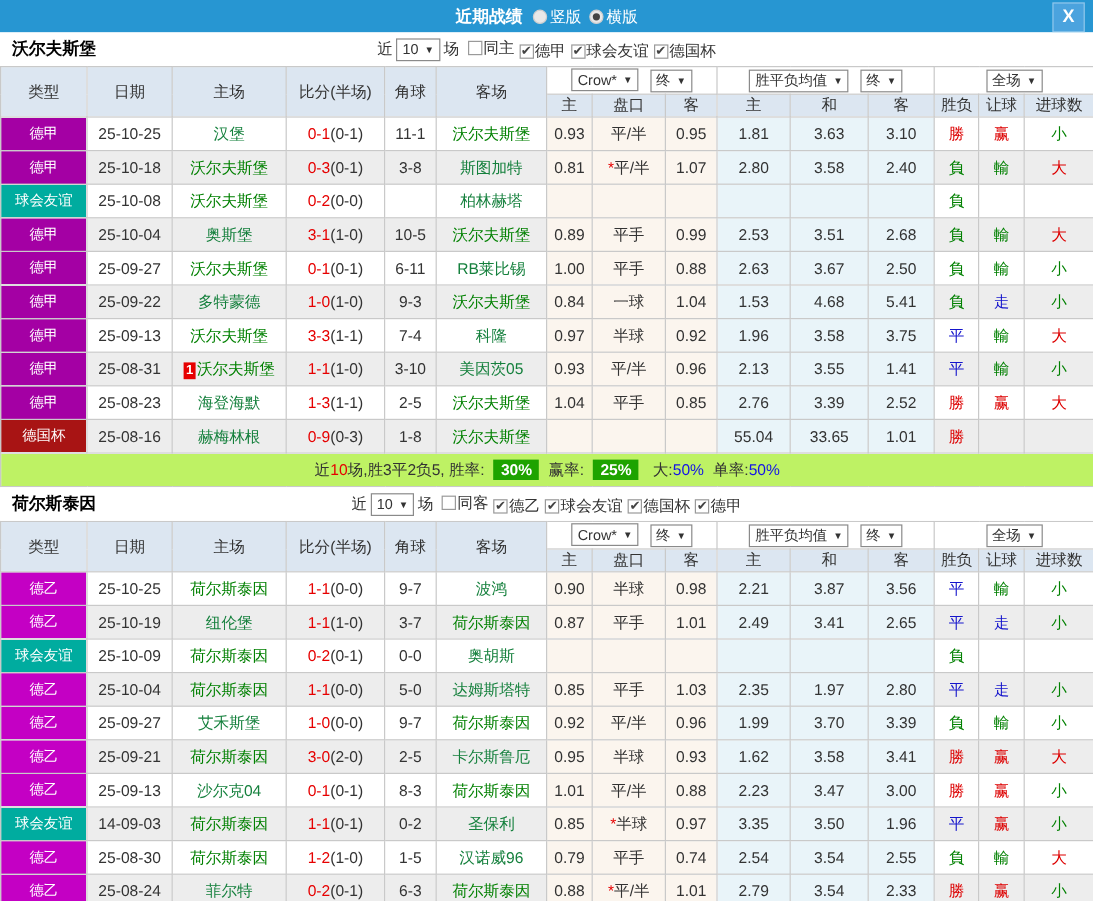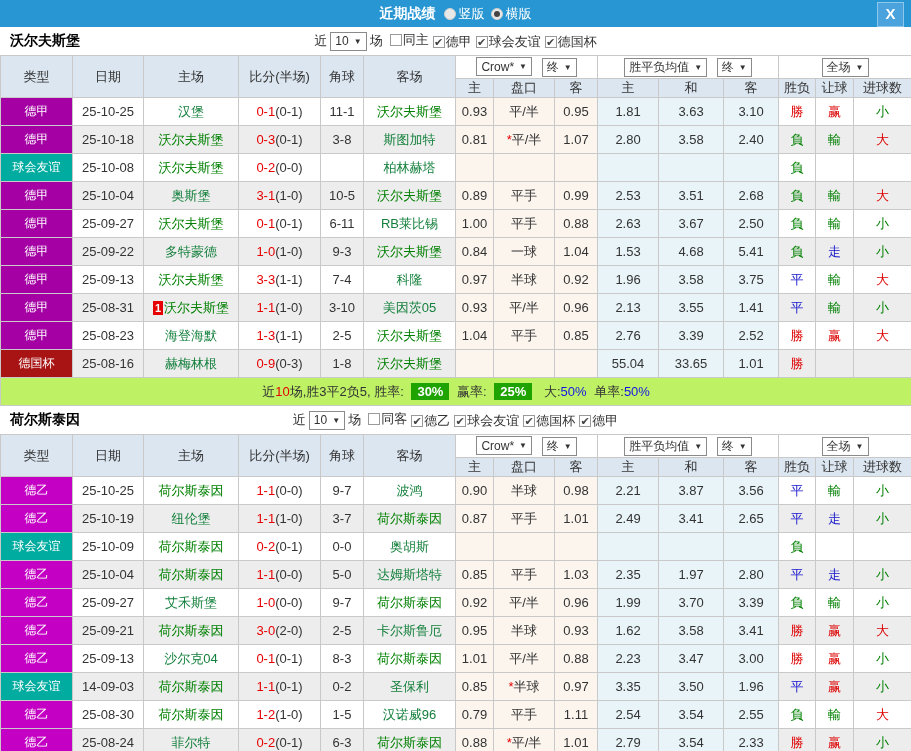--- a/index.html
+++ b/index.html
@@ -591,21 +591,21 @@
         </tr>
         <tr class="odd">
           <td class="type" style="background: rgb(196, 0, 196);">德乙</td>
           <td>25-08-30</td>
           <td><span class="tname focal">荷尔斯泰因</span></td>
           <td><span class="score-full">1-2</span><span class="score-half">(1-0)</span></td>
           <td>1-5</td>
           <td><span class="tname">汉诺威96</span></td>
           <td class="odds">0.79</td>
           <td class="odds">平手</td>
-          <td class="odds">1.11</td>
+          <td class="odds">0.74</td>
           <td class="avg">2.54</td>
           <td class="avg">3.54</td>
           <td class="avg">2.55</td>
           <td class="res" style="color: rgb(0, 128, 0);">負</td>
           <td class="res" style="color: rgb(0, 128, 0);">輸</td>
           <td class="res" style="color: rgb(221, 0, 0);">大</td>
         </tr>
         <tr class="even">
           <td class="type" style="background: rgb(196, 0, 196);">德乙</td>
           <td>25-08-24</td>

